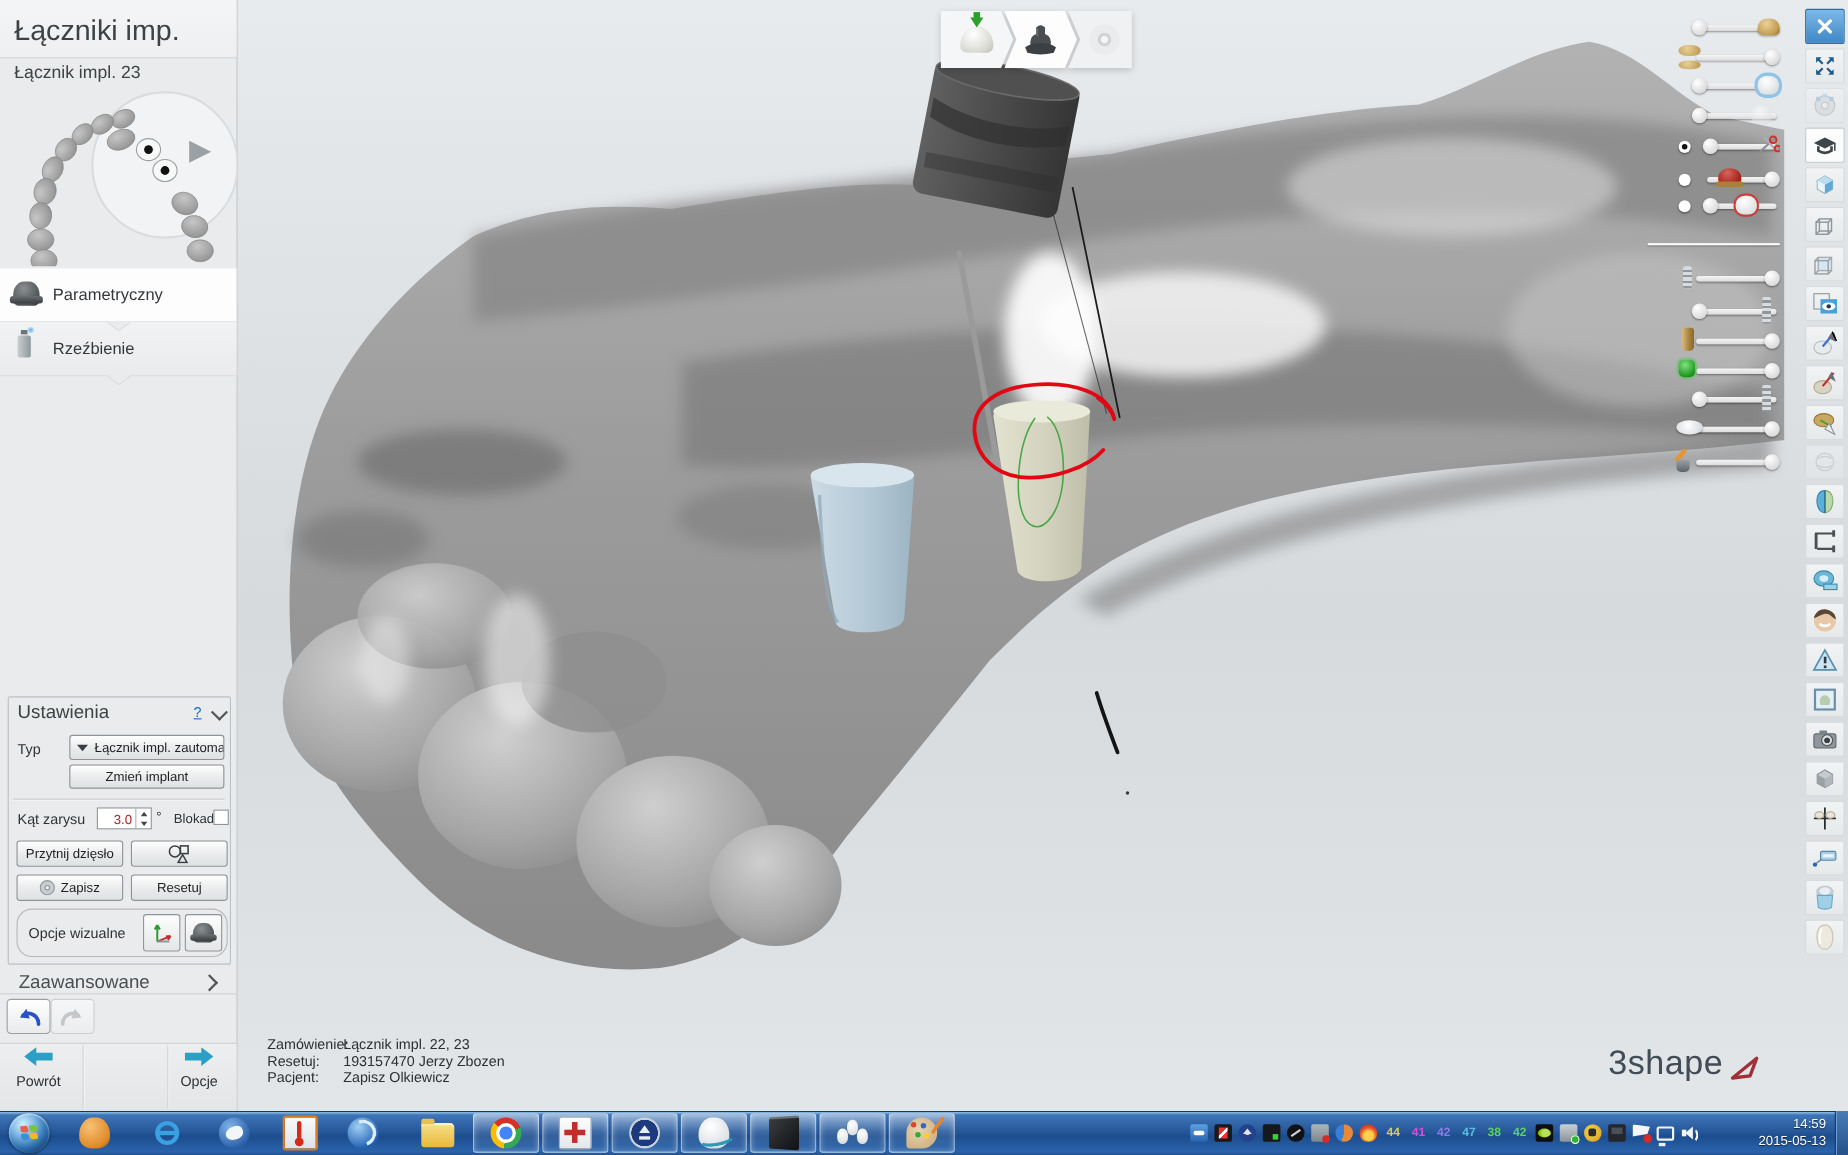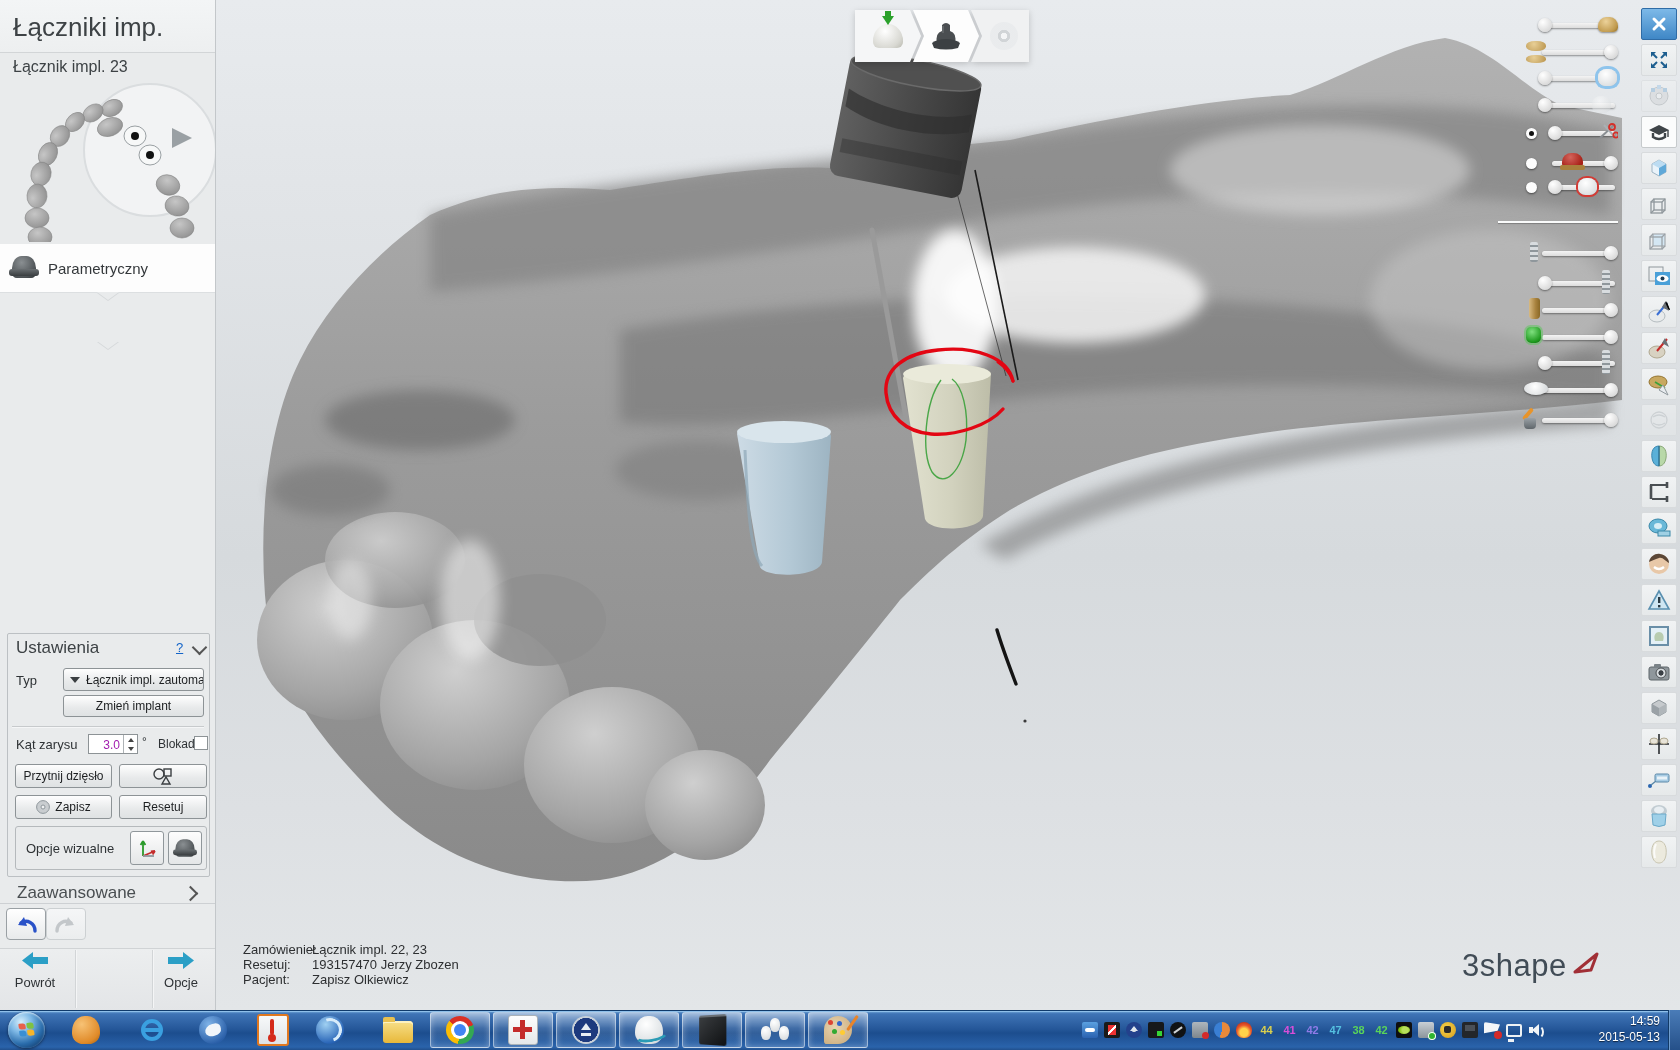--- a/index.html
+++ b/index.html
@@ -26,33 +26,33 @@
   .chev-down{width:9px;height:9px;border-right:2px solid #555;border-bottom:2px solid #555;transform:rotate(45deg);}
   #set-chev{left:186px;top:8px;cursor:pointer;}
   #typ-label{left:8px;top:39px;font-size:13px;color:#2e3235;}
   .btn{background:linear-gradient(#fefefe,#e7e9ea 60%,#dfe2e3);border:1px solid #8d9396;border-radius:3px;font-size:12px;color:#1d1f21;display:flex;align-items:center;justify-content:center;cursor:pointer;box-sizing:border-box;}
   #typ-select{left:55px;top:34px;width:141px;height:23px;justify-content:flex-start;padding-left:6px;overflow:hidden;white-space:nowrap;}
   .tri-down{width:0;height:0;border-left:5px solid transparent;border-right:5px solid transparent;border-top:6px solid #3a3e41;margin-right:6px;flex:0 0 auto;}
   #btn-change{left:55px;top:61px;width:141px;height:22px;}
   #set-hr{left:4px;top:92px;width:192px;height:1px;background:#c7cacc;box-shadow:0 1px 0 #f5f6f7;}
   #angle-label{left:8px;top:103px;font-size:13px;color:#2e3235;}
   #angle-box{left:80px;top:100px;width:50px;height:20px;background:#fff;border:1px solid #8d9396;box-sizing:border-box;display:flex;}
-  #angle-val{flex:1;font-size:12px;color:#a21caf;text-align:right;padding:3px 3px 0 0;}
+  #angle-val{flex:1;font-size:12px;color:#b91c1c;text-align:right;padding:3px 3px 0 0;}
   #angle-spin{width:13px;border-left:1px solid #aeb3b6;display:flex;flex-direction:column;cursor:pointer;}
   #angle-spin span{flex:1;display:flex;align-items:center;justify-content:center;}
   .tri-up-s{width:0;height:0;border-left:3px solid transparent;border-right:3px solid transparent;border-bottom:4px solid #444;}
   .tri-dn-s{width:0;height:0;border-left:3px solid transparent;border-right:3px solid transparent;border-top:4px solid #444;}
   #angle-unit{left:134px;top:101px;font-size:12px;color:#2e3235;}
   #lock-label{left:150px;top:103px;font-size:12px;color:#2e3235;}
   #lock-box{left:186px;top:102px;width:12px;height:12px;background:#fff;border:1px solid #8d9396;cursor:pointer;}
   #btn-trim{left:7px;top:130px;width:97px;height:24px;}
   #btn-shapes{left:111px;top:130px;width:88px;height:24px;}
   #btn-save{left:7px;top:161px;width:97px;height:24px;gap:5px;}
   #btn-reset{left:111px;top:161px;width:88px;height:24px;}
-  #visual-box{left:7px;top:192px;width:190px;height:42px;border:1px solid #b5b9bc;border-radius:3px;display:flex;align-items:center;}
+  #visual-box{left:7px;top:192px;width:190px;height:42px;border:1px solid #b5b9bc;border-radius:14px;display:flex;align-items:center;}
   #visual-label{font-size:13px;color:#2e3235;margin-left:10px;}
   .mini-btn{width:32px;height:32px;background:linear-gradient(#fdfdfd,#e4e6e7);border:1px solid #90979b;border-radius:3px;margin-left:4px;display:flex;align-items:center;justify-content:center;cursor:pointer;}
   #adv-row{left:7px;top:880px;width:201px;height:26px;display:flex;align-items:center;justify-content:space-between;cursor:pointer;}
   #adv-label{font-size:17px;color:#4a4f52;margin-left:10px;}
   .chev-right{width:9px;height:9px;border-right:2px solid #555;border-top:2px solid #555;transform:rotate(45deg);margin-right:12px;}
   #sb-hr2{left:0;top:903px;width:215px;height:1px;background:#cdd0d3;}
   .undo-btn{top:908px;width:38px;height:30px;border-radius:4px;display:flex;align-items:center;justify-content:center;}
   #btn-undo{left:6px;background:linear-gradient(#ffffff,#e8eaeb);border:1px solid #9aa0a4;cursor:pointer;}
   #btn-redo{left:46px;background:linear-gradient(#f5f6f7,#ebedee);border:1px solid #ccd0d2;}
   #sb-bottom{left:0;top:948px;width:215px;height:62px;background:linear-gradient(#eceeef,#e3e5e7);border-top:1px solid #d0d3d5;}
@@ -88,21 +88,21 @@
   .rt-cell{width:36px;height:32px;background:linear-gradient(#f1f3f4,#e6e9ea);border:1px solid #d8dbdd;border-radius:2px;display:flex;align-items:center;justify-content:center;cursor:pointer;box-sizing:border-box;}
   .rt-cell.blue{background:linear-gradient(#7db9e8,#3f87c6);border-color:#2f6ca6;}
   .rt-cell.active{background:#fbfcfc;border-color:#c6cacc;}
   .rt-cell.faded{opacity:.55;}
 
   
   #order-info{left:243px;top:942px;z-index:10;font-size:13px;color:#2d2f31;line-height:15px;}
   .oi-row{display:flex;}
   .oi-label{width:69px;}
   
-  #logo{left:1462px;top:948px;z-index:10;display:flex;align-items:flex-start;}
+  #logo{left:1462px;top:948px;z-index:10;display:flex;align-items:flex-end;}
   #logo-text{font-size:31px;letter-spacing:.5px;color:#414c56;font-weight:500;}
 
   
   #taskbar{left:0;top:1010px;width:1680px;height:40px;z-index:50;
     background:linear-gradient(180deg,#71a7dd 0%,#3a70b4 8%,#245managed?? 0) ;}
   #taskbar{background:linear-gradient(180deg,#79aede 0%,#3f74b6 7%,#255799 45%,#1c4d8e 55%,#2a63ab 90%,#1d4a84 100%);border-top:1px solid #0f3a6b;box-shadow:inset 0 1px 0 #8fc0ea;}
   #start-orb{left:8px;top:1012px;width:37px;height:36px;border-radius:50%;z-index:52;cursor:pointer;
     background:radial-gradient(circle at 35% 28%,#d6eefb 0%,#7fb9e6 30%,#2a6cab 62%,#123e70 85%,#0b2f57 100%);
     box-shadow:inset 0 1px 2px rgba(255,255,255,.7),0 1px 3px rgba(0,0,0,.5);display:flex;align-items:center;justify-content:center;}
   .flag{width:16px;height:14px;transform:rotate(-6deg);display:grid;grid-template-columns:7px 7px;grid-template-rows:6px 6px;gap:1px;}
@@ -652,20 +652,26 @@
     <path d="M172,48 L192,58 L172,68 Z" fill="#9aa0a4"></path>
   </svg>
 
   <div class="nav-item active abs" style="top:244px;">
     <div class="nv-icon">
         <div class="abut-ico"></div>
       </div>
     <span class="nv-label">Parametryczny</span>
   </div>
   <div class="nav-notch abs" style="top:292px;"></div>
+  <div class="nav-item abs" style="top:293px;">
+    <div class="nv-icon">
+        <div class="spray-ico"></div>
+      </div>
+    <span class="nv-label">Rzeźbienie</span>
+  </div>
   <div class="nav-notch abs" style="top:341px;"></div>
 
   <div id="settings" class="abs">
     <div id="set-header" class="abs">Ustawienia</div>
     <span id="set-help" class="abs">?</span>
     <div id="set-chev" class="abs chev-down"></div>
 
     <div id="typ-label" class="abs">Typ</div>
     <div id="typ-select" class="abs btn">
       <span class="tri-down"></span>

